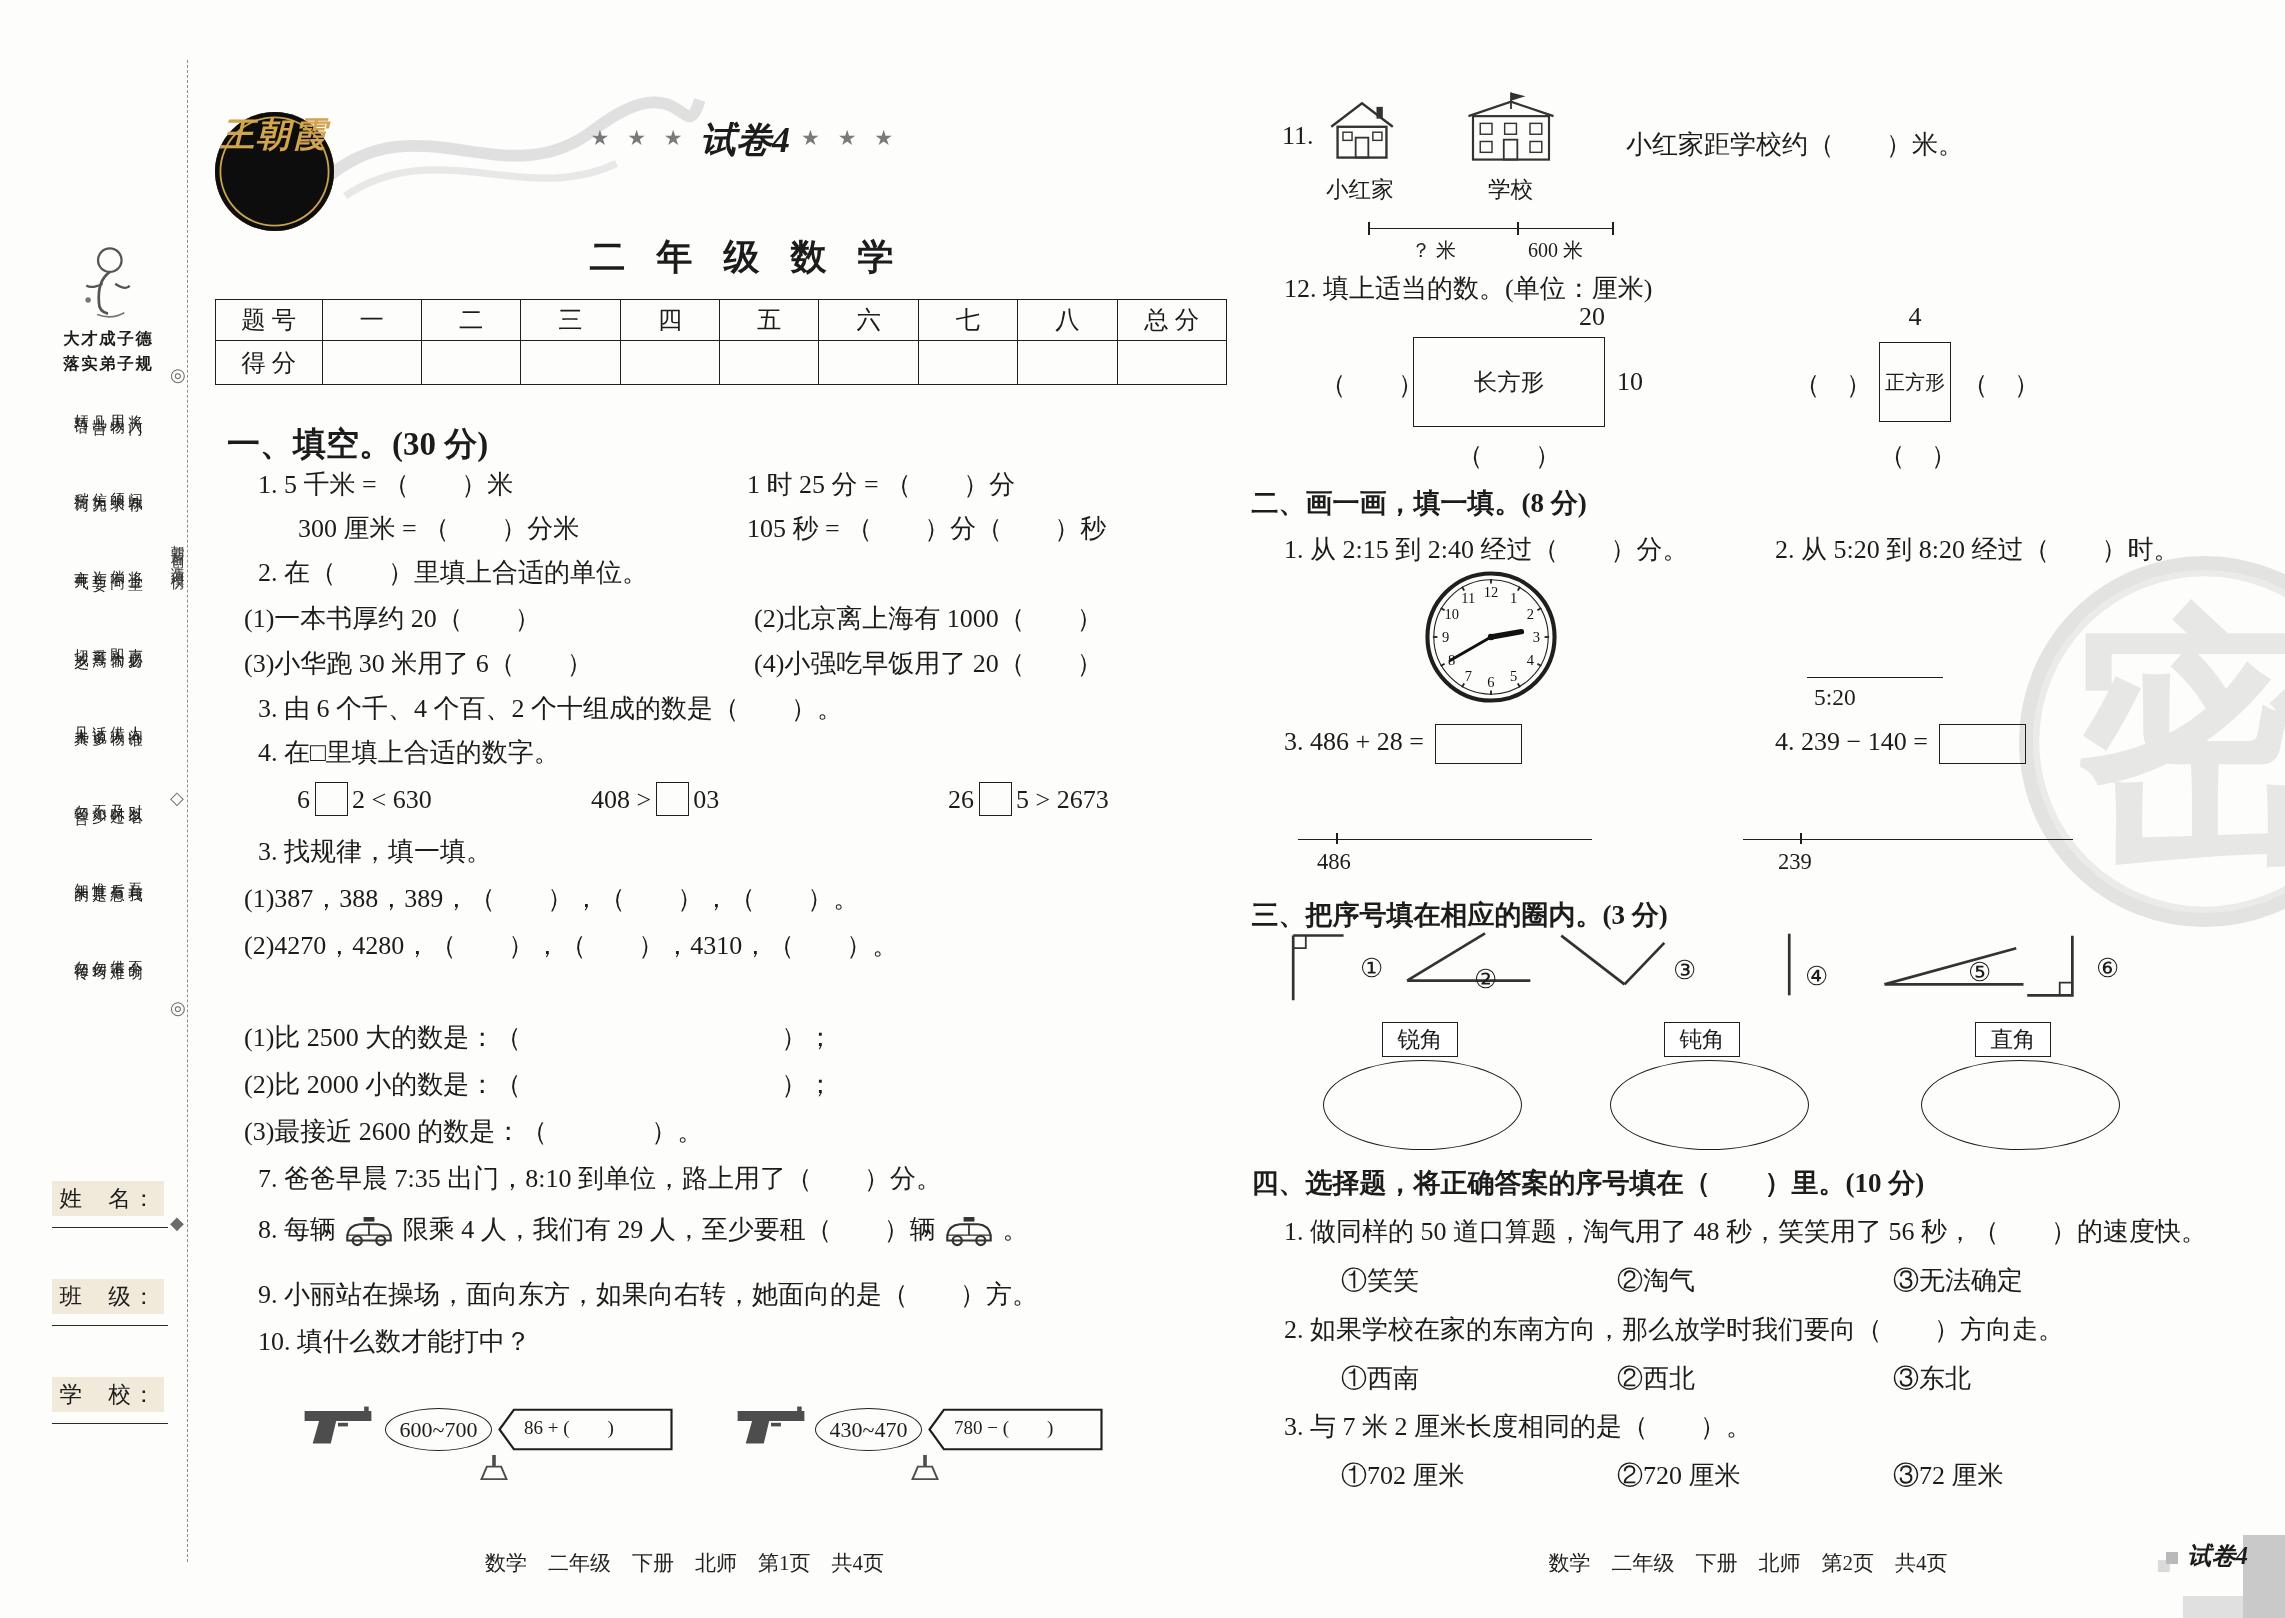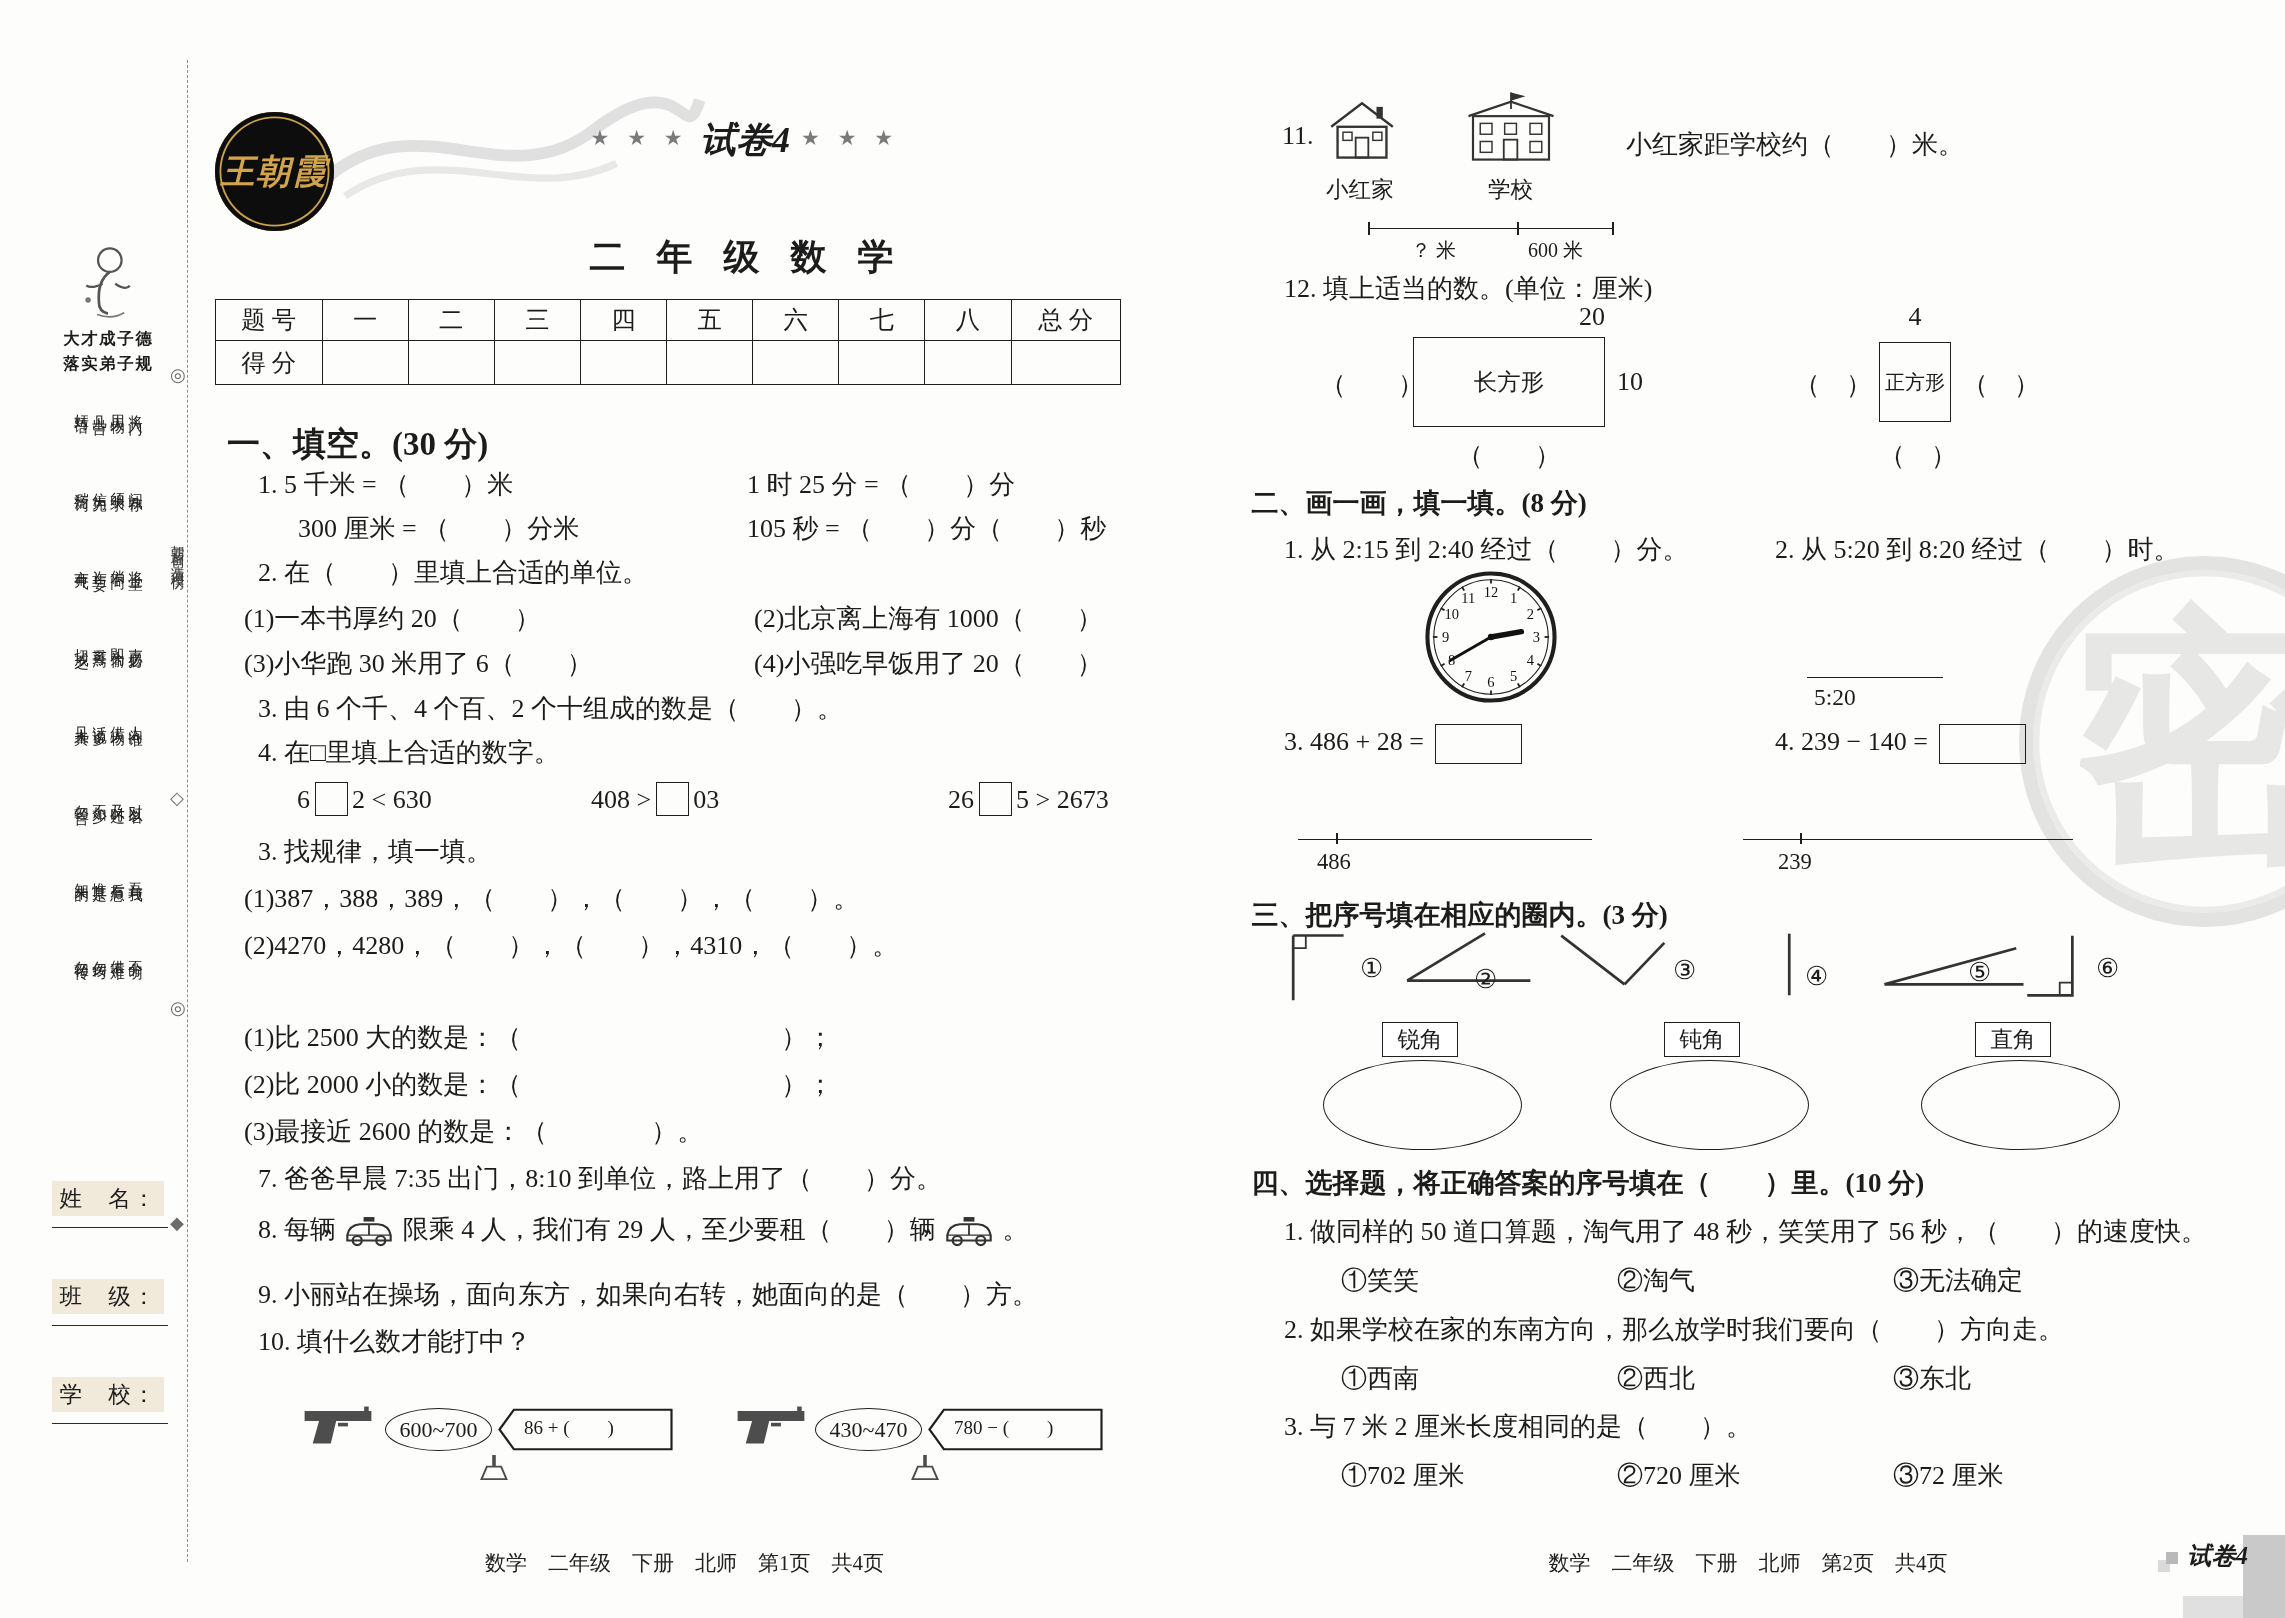--- a/index.html
+++ b/index.html
@@ -39,35 +39,35 @@
   .flabel { font-size:22.6px; background:#f1eadb; padding:1.8px 7.2px; display:inline-block; letter-spacing:1.8px; }
   .fline { border-bottom:1.8px solid #2a2a2a; margin-top:11px; width:116px; }
 
   
   .pageL { position:absolute; left:211px; top:0; width:947px; height:100%; z-index:1; }
   .pageR { position:absolute; left:1246px; top:0; width:1004px; height:100%; z-index:1; }
 
   
   .ribbon { position:absolute; left:107px; top:80px; z-index:0; }
   .logo { position:absolute; left:3.6px; top:112px; width:119px; height:119px; border-radius:50%;
-    background:#0d0d0d; display:flex; align-items:center; justify-content:center;
+    background:#0d0d0d; display:flex; align-items:flex-start; justify-content:center;
     box-shadow: inset 0 0 0 4.5px #0d0d0d, inset 0 0 0 6.3px #c9a34e; z-index:2; }
   .logo-t { color:#d2a44e; font-size:34px; font-weight:bold; font-style:italic; letter-spacing:1.8px; }
   .starline { position:absolute; left:308px; top:116px; width:452px; text-align:center; z-index:1; }
   .stars { color:#7a7a7a; font-size:21px; letter-spacing:6.3px; vertical-align:7.2px; }
   .pno { font-size:36px; font-weight:bold; font-style:italic; margin:0 11px; }
   .banner { position:absolute; left:128px; top:175px; width:816px; height:45px; background:#ebebeb;
     clip-path:polygon(0 5%, 99% 0, 97% 40%, 100% 68%, 98% 100%, 0 95%);
     display:flex; align-items:center; justify-content:center; z-index:1; }
   .banner-t { font-size:27px; font-weight:bold; }
   .subject { position:absolute; left:128px; top:233px; width:816px; text-align:center;
     font-size:36px; font-weight:bold; letter-spacing:11px; }
 
   
-  .score { position:absolute; left:3.6px; top:299px; width:906px; border-collapse:collapse; table-layout:fixed; }
+  .score { position:absolute; left:3.6px; top:299px; width:1012px; border-collapse:collapse; table-layout:fixed; }
   .score td { border:1.8px solid #1f1f1f; text-align:center; font-size:24.4px; height:41px; }
   .score tr:last-child td { height:44px; }
 
   
   .sqbox { display:inline-block; width:33px; height:34px; border:1.8px solid #1f1f1f; vertical-align:-8.1px; margin:0 4.5px; }
   .ansbox { display:inline-block; width:87px; height:40px; border:1.8px solid #1f1f1f; vertical-align:middle; margin-left:11px; }
 
   .icon { position:absolute; }
   .inline-icon { display:inline-block; vertical-align:-9px; margin:0 5.4px; }
 

